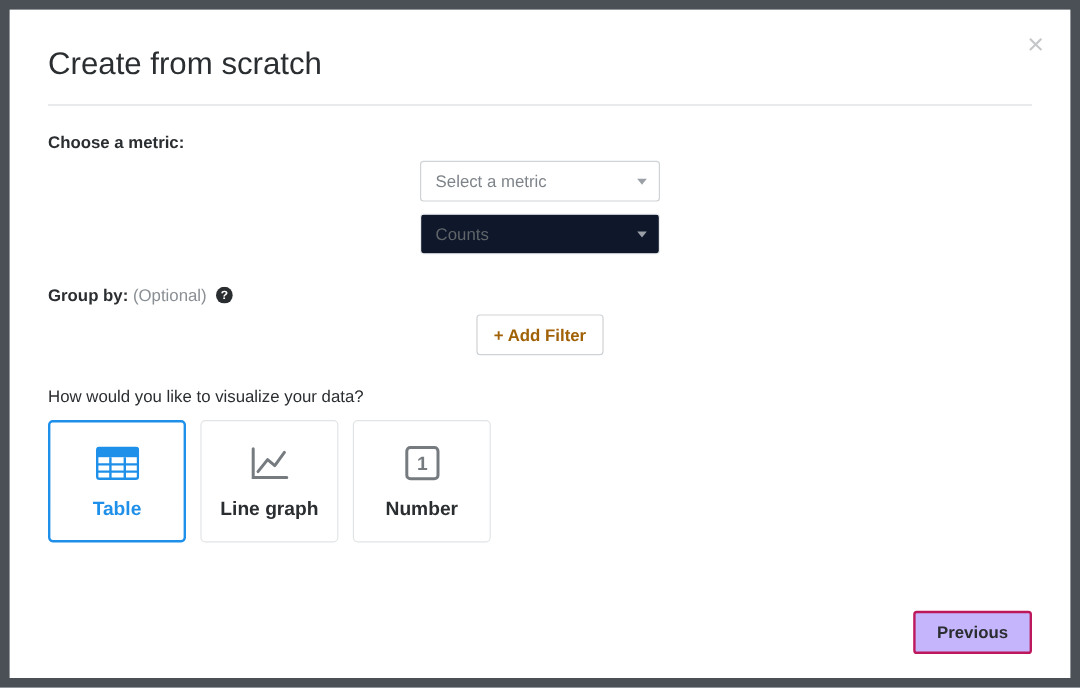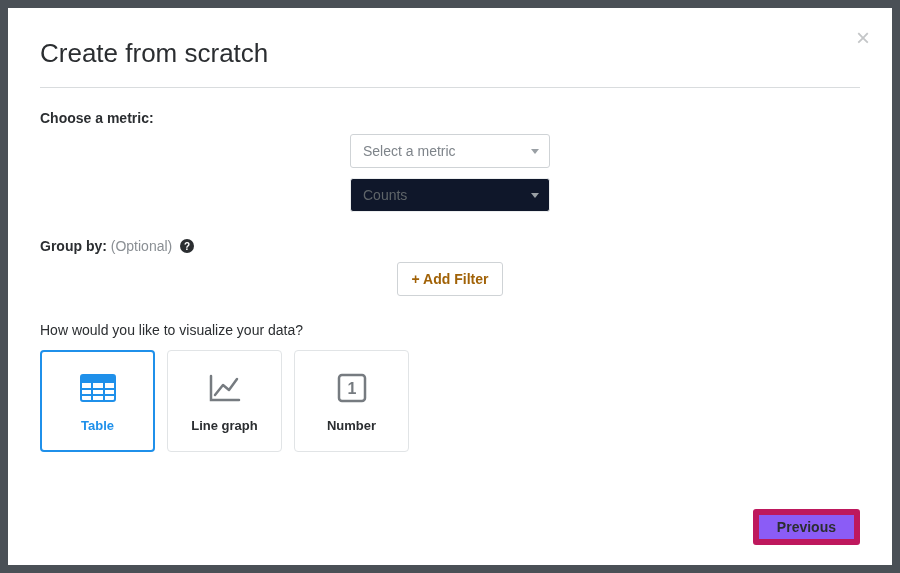--- a/index.html
+++ b/index.html
@@ -129,21 +129,21 @@
     .viz-card.selected {
       border: 2px solid #1f90ea;
     }
     .viz-card .viz-icon {
       display: flex;
       align-items: center;
       justify-content: center;
       height: 36px;
     }
     .viz-card .viz-name {
-      font-size: 13px;
+      font-size: 16px;
       font-weight: 600;
       color: #2b2e31;
     }
     .viz-card.selected .viz-name { color: #1f90ea; }
     .footer {
       position: absolute;
       bottom: 20px;
       right: 32px;
       display: flex;
       gap: 12px;
@@ -152,22 +152,22 @@
       height: 36px;
       padding: 0 18px;
       border-radius: 3px;
       font-size: 14px;
       font-weight: 600;
       cursor: pointer;
       display: flex;
       align-items: center;
     }
     .btn.secondary {
-      background: #8b5cf6;
-      border: 6px solid #be185d;
+      background: #c4b5fd;
+      border: 2px solid #be185d;
       color: #2b2e31;
     }
     .btn.disabled {
       background: #eceeef;
       border: 1px solid #eceeef;
       color: #9aa0a5;
       cursor: default;
     }
   </style>
 </head>

